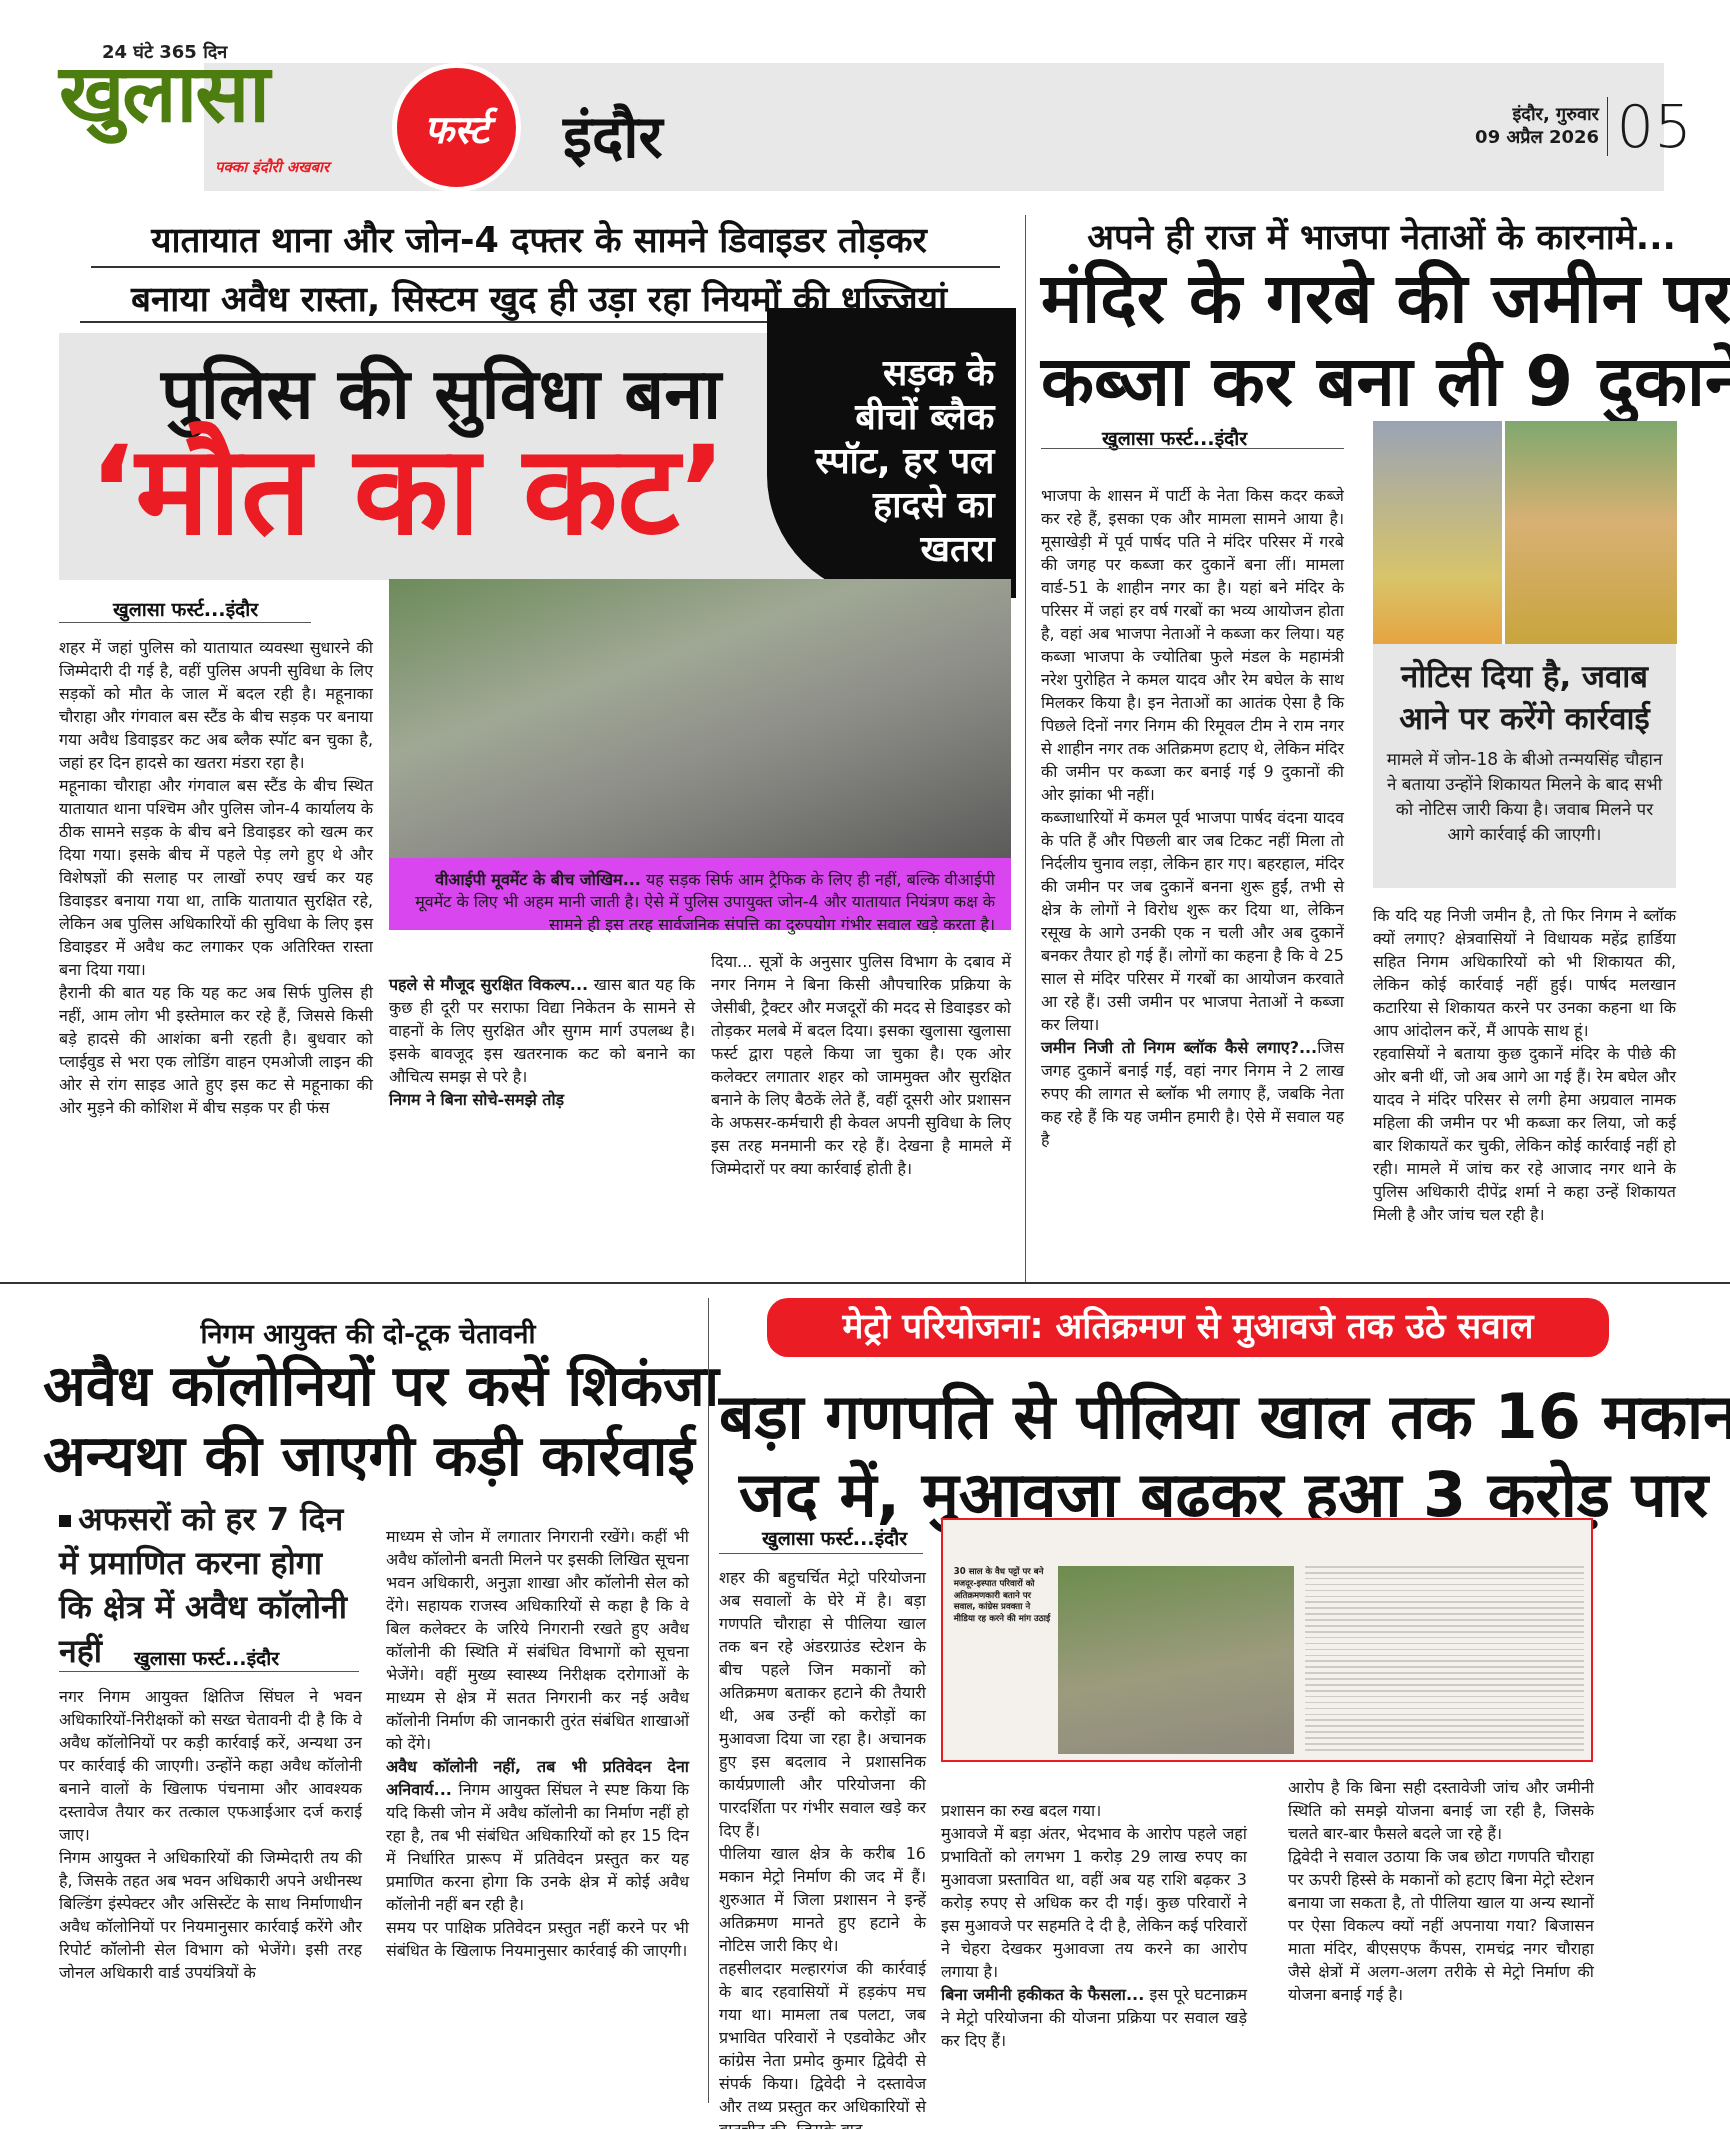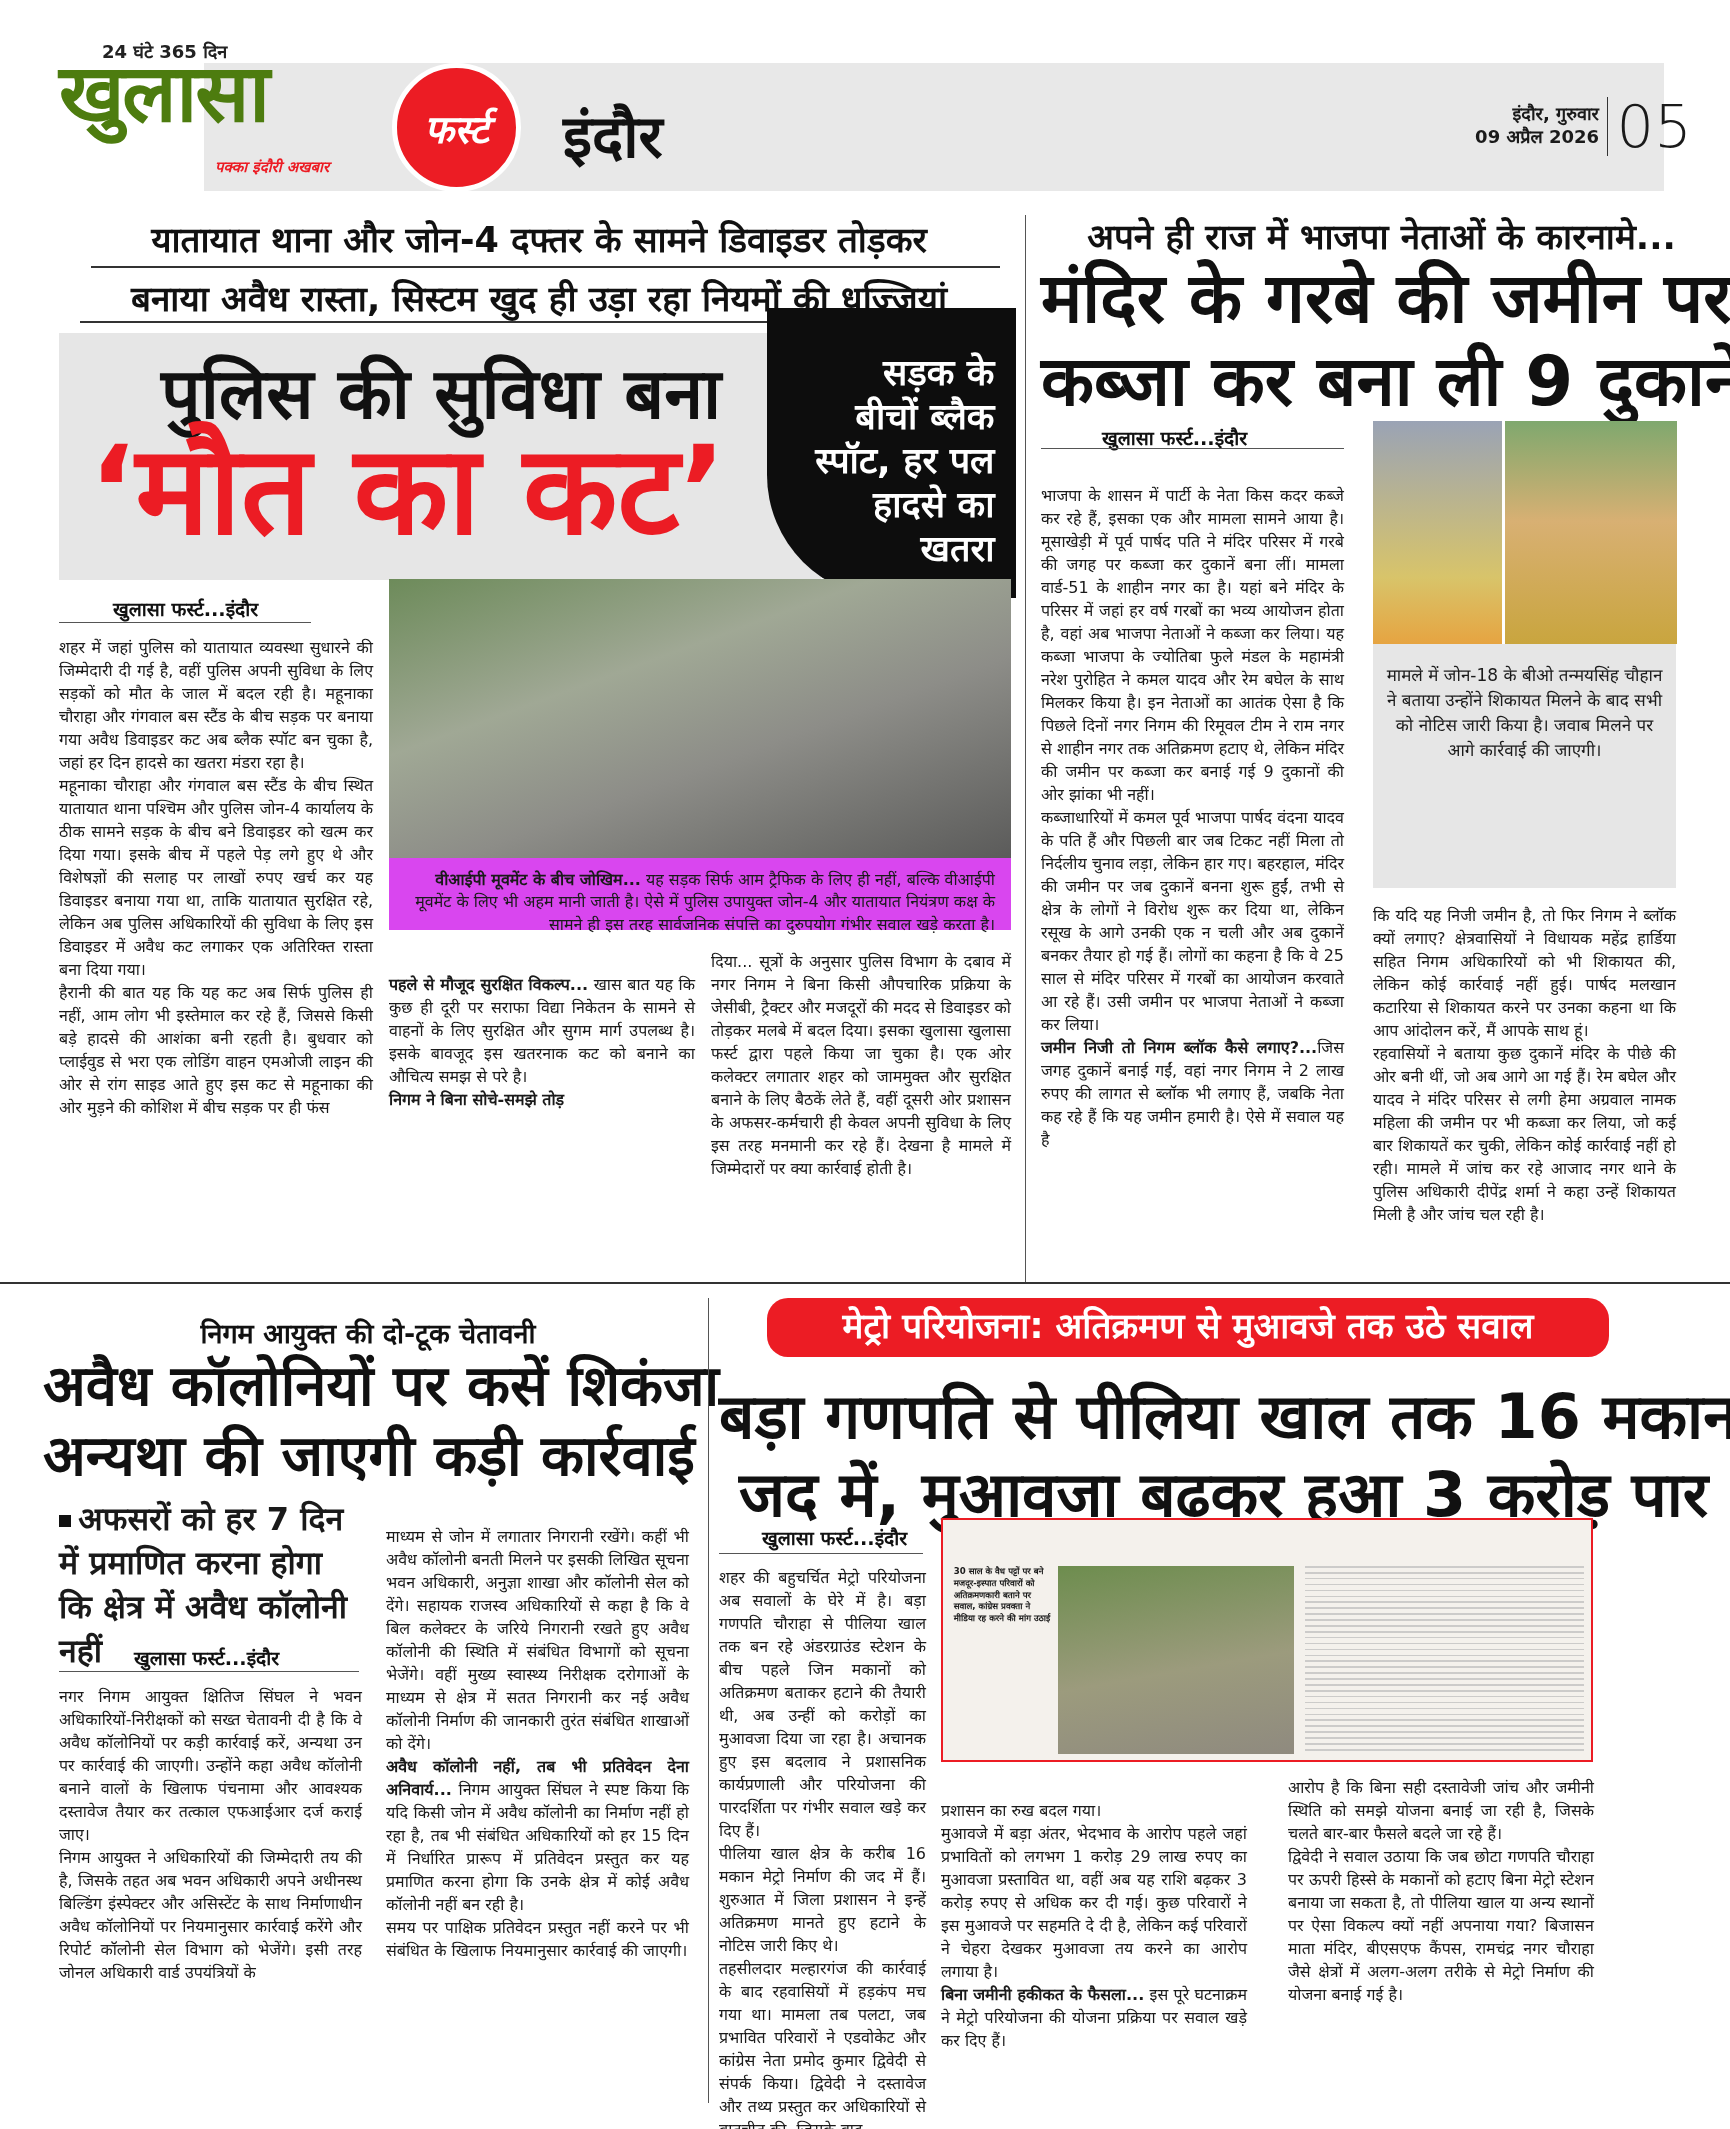--- a/index.html
+++ b/index.html
@@ -81,20 +81,21 @@
 <div class="abs kicker" style="left:1041px;top:212px;width:681px;font-size:35px">अपने ही राज में भाजपा नेताओं के कारनामे...</div>
 <div class="abs kicker" style="left:1041px;top:258px;width:681px;font-size:69px;line-height:80px">मंदिर के गरबे की जमीन पर</div>
 <div class="abs kicker" style="left:1041px;top:341px;width:681px;font-size:69px;line-height:80px">कब्जा कर बना ली 9 दुकानें</div>
 <div class="abs byline" style="left:1102px;top:424px">खुलासा फर्स्ट...इंदौर</div>
 <div class="abs" style="left:1041px;top:448px;width:303px;height:1.1px;background:#555"></div>
 
 <div class="abs" style="left:1373px;top:421px;width:129px;height:223px;background:linear-gradient(180deg,#9aa3b5,#d8c46a 70%,#e6a441)"></div>
 <div class="abs" style="left:1505px;top:421px;width:172px;height:223px;background:linear-gradient(180deg,#7fa86e,#d8b073 45%,#c9a53e)"></div>
 
 <div class="abs notice-box" style="left:1373px;top:644px;width:303px;height:244px;padding:10.7px 10.7px">
+  <div style="font-size:31px;font-weight:900;line-height:42px">नोटिस दिया है, जवाब आने पर करेंगे कार्रवाई</div>
   <div style="font-size:17px;line-height:25px;margin-top:8px">मामले में जोन-18 के बीओ तन्मयसिंह चौहान ने बताया उन्होंने शिकायत मिलने के बाद सभी को नोटिस जारी किया है। जवाब मिलने पर आगे कार्रवाई की जाएगी।</div>
 </div>
 
 <div class="abs body-text" style="left:1041px;top:461px;width:303px;white-space:pre-line">
   <span>भाजपा के शासन में पार्टी के नेता किस कदर कब्जे कर रहे हैं, इसका एक और मामला सामने आया है। मूसाखेड़ी में पूर्व पार्षद पति ने मंदिर परिसर में गरबे की जगह पर कब्जा कर दुकानें बना लीं। मामला वार्ड-51 के शाहीन नगर का है। यहां बने मंदिर के परिसर में जहां हर वर्ष गरबों का भव्य आयोजन होता है, वहां अब भाजपा नेताओं ने कब्जा कर लिया। यह कब्जा भाजपा के ज्योतिबा फुले मंडल के महामंत्री नरेश पुरोहित ने कमल यादव और रेम बघेल के साथ मिलकर किया है। इन नेताओं का आतंक ऐसा है कि पिछले दिनों नगर निगम की रिमूवल टीम ने राम नगर से शाहीन नगर तक अतिक्रमण हटाए थे, लेकिन मंदिर की जमीन पर कब्जा कर बनाई गई 9 दुकानों की ओर झांका भी नहीं।
 कब्जाधारियों में कमल पूर्व भाजपा पार्षद वंदना यादव के पति हैं और पिछली बार जब टिकट नहीं मिला तो निर्दलीय चुनाव लड़ा, लेकिन हार गए। बहरहाल, मंदिर की जमीन पर जब दुकानें बनना शुरू हुईं, तभी से क्षेत्र के लोगों ने विरोध शुरू कर दिया था, लेकिन रसूख के आगे उनकी एक न चली और अब दुकानें बनकर तैयार हो गई हैं। लोगों का कहना है कि वे 25 साल से मंदिर परिसर में गरबों का आयोजन करवाते आ रहे हैं। उसी जमीन पर भाजपा नेताओं ने कब्जा कर लिया।</span>
   <b>जमीन निजी तो निगम ब्लॉक कैसे लगाए?...</b><span>जिस जगह दुकानें बनाई गईं, वहां नगर निगम ने 2 लाख रुपए की लागत से ब्लॉक भी लगाए हैं, जबकि नेता कह रहे हैं कि यह जमीन हमारी है। ऐसे में सवाल यह है</span>
 </div>
 <div class="abs body-text" style="left:1373px;top:904px;width:303px;white-space:pre-line">कि यदि यह निजी जमीन है, तो फिर निगम ने ब्लॉक क्यों लगाए? क्षेत्रवासियों ने विधायक महेंद्र हार्डिया सहित निगम अधिकारियों को भी शिकायत की, लेकिन कोई कार्रवाई नहीं हुई। पार्षद मलखान कटारिया से शिकायत करने पर उनका कहना था कि आप आंदोलन करें, मैं आपके साथ हूं।
 रहवासियों ने बताया कुछ दुकानें मंदिर के पीछे की ओर बनी थीं, जो अब आगे आ गई हैं। रेम बघेल और यादव ने मंदिर परिसर से लगी हेमा अग्रवाल नामक महिला की जमीन पर भी कब्जा कर लिया, जो कई बार शिकायतें कर चुकी, लेकिन कोई कार्रवाई नहीं हो रही। मामले में जांच कर रहे आजाद नगर थाने के पुलिस अधिकारी दीपेंद्र शर्मा ने कहा उन्हें शिकायत मिली है और जांच चल रही है।</div>

